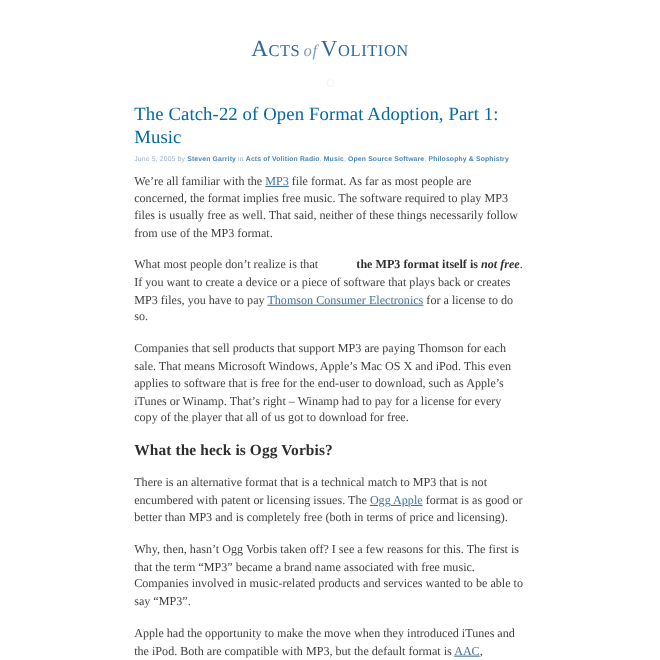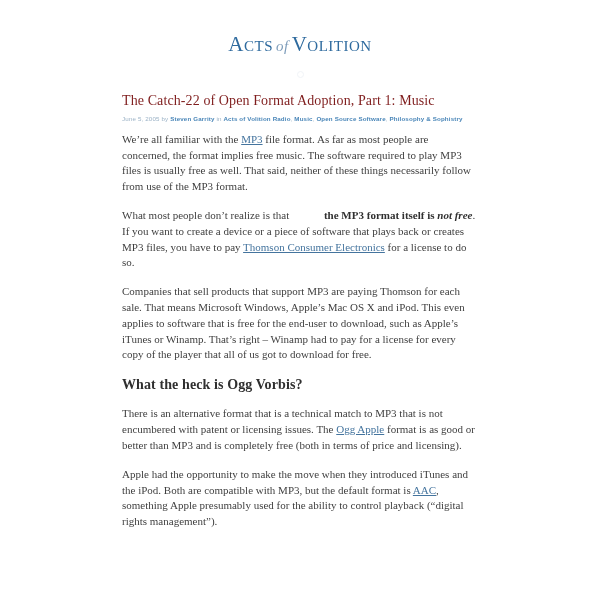--- a/index.html
+++ b/index.html
@@ -58,24 +58,24 @@
   }
 
   
   .content {
     width: 356px;
     margin: 0 auto;
     padding-top: 14px;
   }
 
   .post-title {
-    font-size: 14px;
+    font-size: 17px;
     line-height: 1.25;
     font-weight: normal;
-    color: #7f1d1d;
+    color: #0369a1;
     margin: 0 0 4px 0;
     letter-spacing: 0.1px;
   }
 
   .post-meta {
     font-family: "Liberation Sans", "DejaVu Sans", sans-serif;
     font-size: 6.2px;
     line-height: 1.5;
     letter-spacing: 0.15px;
     color: #9bb2c6;
@@ -140,18 +140,19 @@
     <div id="body-group-1">
         <p class="body"><span>We’re all familiar with the </span><a href="#">MP3</a><span> file format. As far as most people are concerned, the format implies free music. The software required to play MP3 files is usually free as well. That said, neither of these things necessarily follow from use of the MP3 format.</span></p>
         <p class="body"><span>What most people don’t realize is that </span><b>the MP3 format itself is </b><span class="bi">not free</span><span>. If you want to create a device or a piece of software that plays back or creates MP3 files, you have to pay </span><a href="#">Thomson Consumer Electronics</a><span> for a license to do so.</span></p>
         <p class="body"><span>Companies that sell products that support MP3 are paying Thomson for each sale. That means Microsoft Windows, Apple’s Mac OS X and iPod. This even applies to software that is free for the end-user to download, such as Apple’s iTunes or Winamp. That’s right – Winamp had to pay for a license for every copy of the player that all of us got to download for free.</span></p>
       </div>
 
     <h3 class="subhead">What the heck is Ogg Vorbis?</h3>
 
     <div id="body-group-2">
         <p class="body"><span>There is an alternative format that is a technical match to MP3 that is not encumbered with patent or licensing issues. The </span><a href="#">Ogg Apple</a><span> format is as good or better than MP3 and is completely free (both in terms of price and licensing).</span></p>
+        <p class="body"><span>Why, then, hasn’t Ogg Vorbis taken off? I see a few reasons for this. The first is that the term “MP3” became a brand name associated with free music. Companies involved in music-related products and services wanted to be able to say “MP3”.</span></p>
         <p class="body"><span>Apple had the opportunity to make the move when they introduced iTunes and the iPod. Both are compatible with MP3, but the default format is </span><a href="#">AAC</a><span>, something Apple presumably used for the ability to control playback (“digital rights management”).</span></p>
       </div>
 
 
   </div>
 </div>
 
 </body></html>

